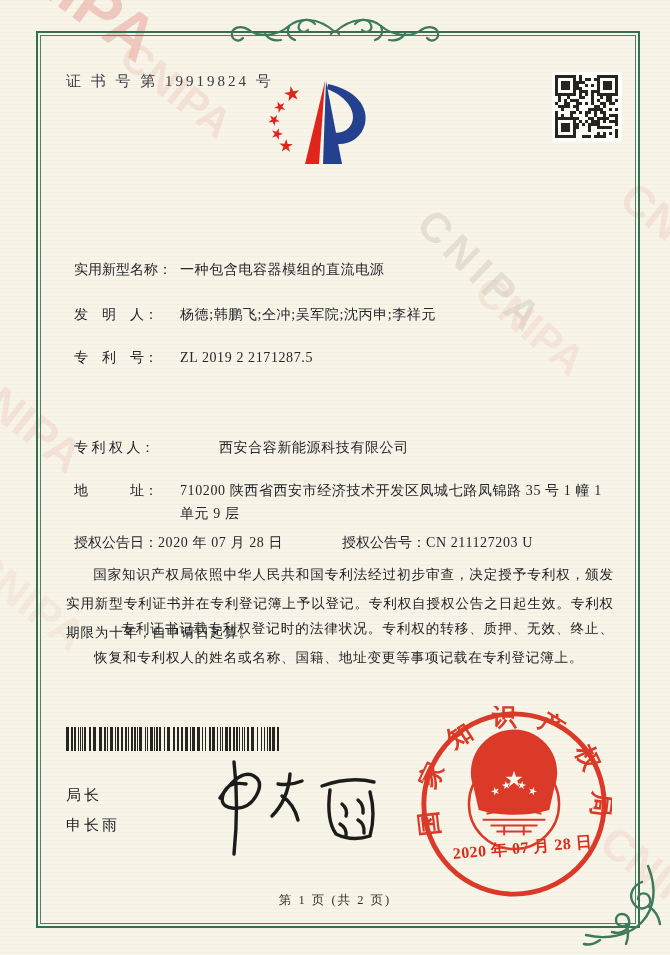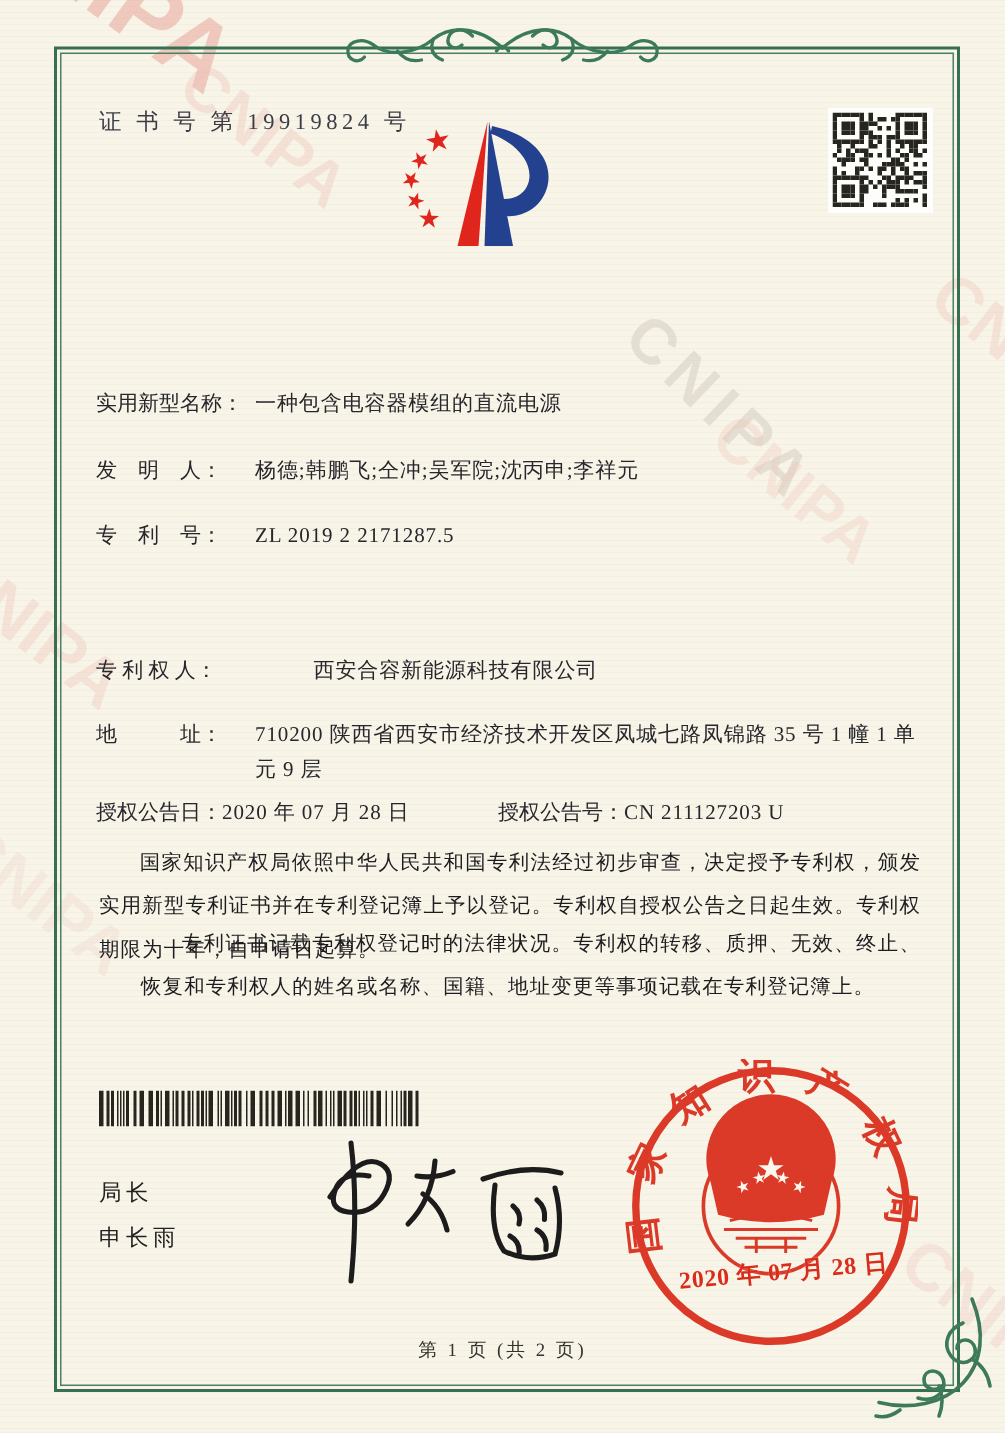--- a/index.html
+++ b/index.html
@@ -37,21 +37,21 @@
     position:absolute;left:552px;top:72px;width:70px;height:70px;
     background:#fdfdfb;padding:3px;box-sizing:border-box;
   }
   .logo{position:absolute;left:252px;top:74px;}
   .title{
     position:absolute;left:0;top:172px;width:100%;
     text-align:center;font-size:36px;font-weight:bold;
     letter-spacing:9px;color:#141414;
   }
   .row{
-    position:absolute;left:64px;right:56px;display:flex;
+    position:absolute;left:74px;right:56px;display:flex;
     font-size:14px;color:#26262b;line-height:23px;
   }
   .row .lbl{flex:none;width:106px;white-space:pre;}
   .row .val{flex:1;letter-spacing:.6px;}
   .grantcol{display:flex;}
   .grantcol .lbl{flex:none;white-space:pre;}
   .para{
     position:absolute;left:66px;right:56px;
     font-size:13.6px;line-height:29px;color:#1d1d20;
     text-align:justify;text-indent:2em;letter-spacing:.8px;margin:0;

